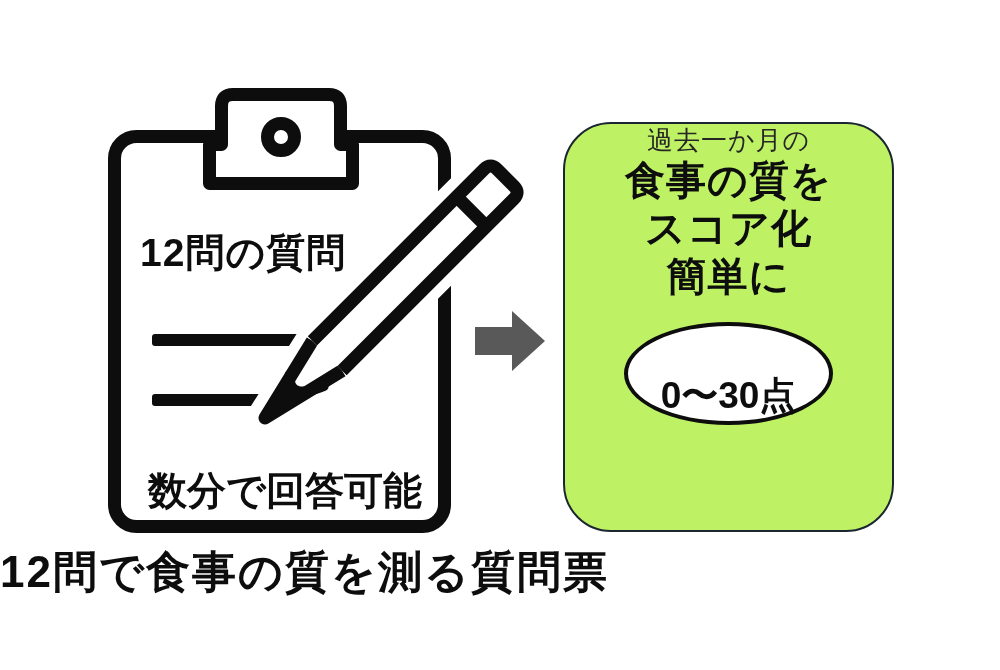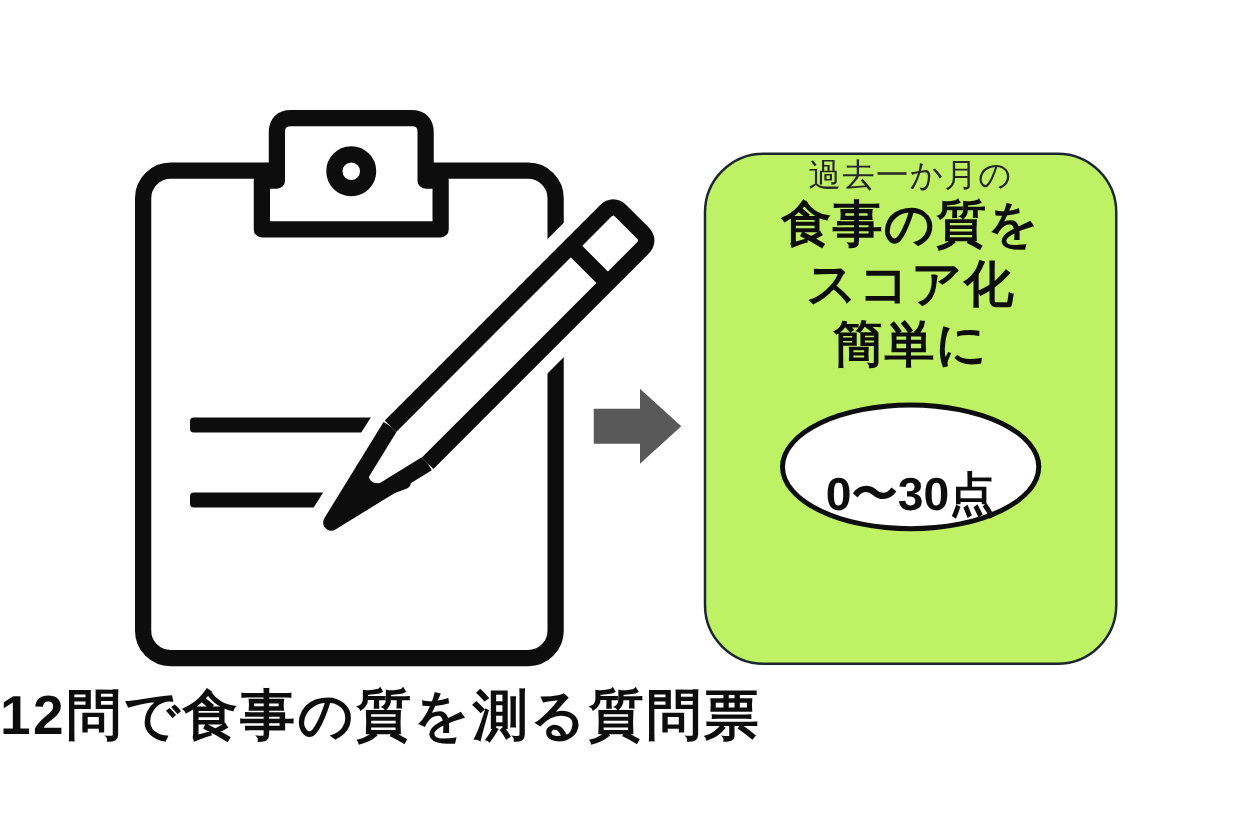--- a/index.html
+++ b/index.html
@@ -126,20 +126,22 @@
       <path d="M -21 -88 L 0 0 L 21 -88" fill="#ffffff" stroke="#0d0d0d" stroke-width="13" stroke-linejoin="round"></path>
       <path d="M -21 -88 L -21 -331 Q -21 -340 -12 -340 L 12 -340 Q 21 -340 21 -331 L 21 -88" fill="#ffffff" stroke="#0d0d0d" stroke-width="13"></path>
       <line x1="-21" y1="-292" x2="21" y2="-292" stroke="#0d0d0d" stroke-width="13"></line>
       <path d="M -13 -48 Q 4 -28 19 -64" fill="none" stroke="#0d0d0d" stroke-width="10" stroke-linecap="round"></path>
       <path d="M 1 3 L -10 -36 L 13 -41 Z" fill="#0d0d0d"></path>
     </g>
 
     <polygon points="475,327 512,327 512,311 545,341 512,371 512,355 475,355" fill="#595959"></polygon>
   </svg>
 
+  <div class="abs clipboard-title">12問の質問</div>
+  <div class="abs clipboard-note">数分で回答可能</div>
 
   <div class="abs result-box">
     <div class="result-intro">過去一か月の</div>
     <div class="result-line">食事の質を</div>
     <div class="result-line">スコア化</div>
     <div class="result-line">簡単に</div>
     <div class="score-ellipse">
       <span class="score-text">0〜30点</span>
     </div>
   </div>

